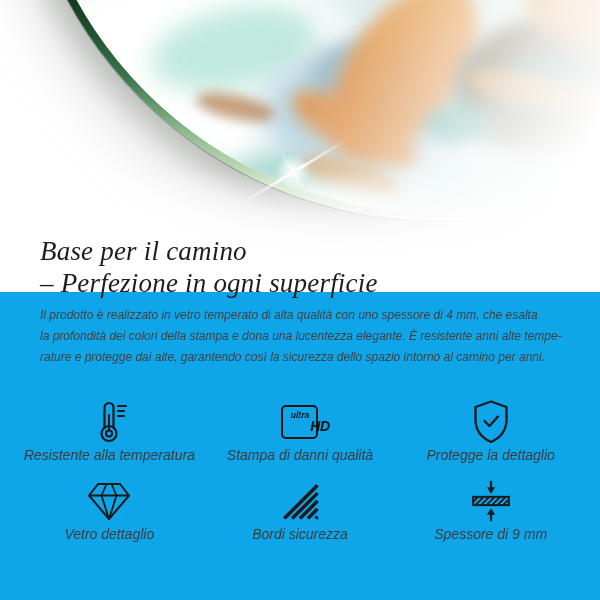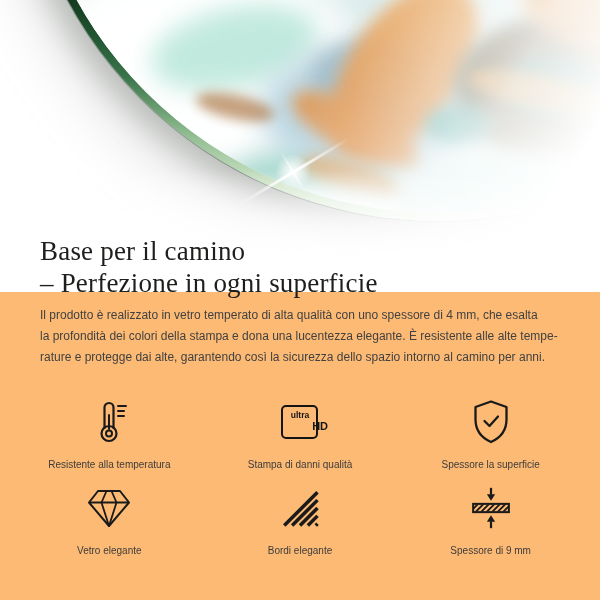--- a/index.html
+++ b/index.html
@@ -1,17 +1,17 @@
 <!DOCTYPE html>
 <html><head>
 <meta charset="utf-8">
 <style>
   html,body{margin:0;padding:0;background:#fff;}
-  .frame{position:relative;width:600px;height:600px;overflow:hidden;background:#fdba74;
-         font-family:"Liberation Sans",sans-serif;}
+  .frame{position:relative;width:600px;height:600px;overflow:hidden;background:#0ea5e9;
+         font-family:"Liberation Sans",sans-serif;font-style:italic;}
 
   
   .hero{position:absolute;left:0;top:0;width:600px;height:292px;overflow:hidden;background:#fff;}
   .circ{position:absolute;border-radius:50%;}
   .glass-shadow1{left:4px;top:-612px;width:842px;height:842px;background:rgba(118,122,118,.40);filter:blur(14px);}
   .glass-shadow2{left:-10px;top:-598px;width:854px;height:854px;background:rgba(140,144,140,.20);filter:blur(26px);}
   .glass-rim{left:17px;top:-621px;width:842px;height:842px;
       background:linear-gradient(182deg,#0d2a16 72%,#1f5230 78%,#3a744a 83%,#8cb98d 89%,#cfe5c8 95%,#eef7ec 100%);
       box-shadow:0 0 0 1px rgba(25,60,35,.35);}
   .glass-face{left:25px;top:-613px;width:826px;height:826px;overflow:hidden;border-radius:50%;
@@ -53,26 +53,26 @@
       font-size:27px;line-height:32px;color:#1e1e1c;letter-spacing:.2px;}
   .title div{white-space:nowrap;}
   .desc{position:absolute;left:40px;top:305px;font-size:12px;line-height:21px;color:#414141;}
   .desc div{white-space:nowrap;}
 
   
   .features{position:absolute;left:0;top:397px;width:600px;display:grid;
       grid-template-columns:repeat(3,1fr);row-gap:13px;padding:0 14px;box-sizing:border-box;}
   .feature{display:flex;flex-direction:column;align-items:center;}
   .icon-box{height:50px;display:flex;align-items:center;justify-content:flex-start;}
-  .f-label{margin-top:12px;font-size:10px;color:#3c3c3c;white-space:nowrap;}
+  .f-label{margin-top:0;font-size:14px;color:#3c3c3c;white-space:nowrap;}
   svg.fi{stroke:#1a1a1a;fill:none;}
   .uhd{width:33px;height:30px;border:2.5px solid #141414;border-radius:5px;
       display:flex;flex-direction:column;align-items:center;justify-content:center;color:#141414;}
   .uhd .t1{font-size:8.5px;font-weight:bold;line-height:8px;}
-  .uhd .t2{font-size:11px;font-weight:bold;line-height:14px;letter-spacing:-.3px;margin-left:40px;}
+  .uhd .t2{font-size:14px;font-weight:bold;line-height:14px;letter-spacing:-.3px;margin-left:40px;}
 </style>
 </head>
 <body>
 
 <div class="frame">
 
   <div class="hero">
     <div class="circ glass-shadow2"></div>
     <div class="circ glass-shadow1"></div>
     <div class="circ glass-rim"></div>
@@ -104,21 +104,21 @@
     </div>
   </div>
 
   <div class="title">
     <div>Base per il camino</div>
     <div>– Perfezione in ogni superficie</div>
   </div>
 
   <div class="desc">
     <div>Il prodotto è realizzato in vetro temperato di alta qualità con uno spessore di 4 mm, che esalta</div>
-    <div>la profondità dei colori della stampa e dona una lucentezza elegante. È resistente alle alte tempe-</div>
+    <div>la profondità dei colori della stampa e dona una lucentezza elegante. È resistente anni alte tempe-</div>
     <div>rature e protegge dai alte, garantendo così la sicurezza dello spazio intorno al camino per anni.</div>
   </div>
 
   <div class="features">
 
     <div class="feature">
       <div class="icon-box">
         <svg class="fi" width="44" height="48" viewBox="0 0 44 48">
           <path d="M17.5 30 V9.5 a4.5 4.5 0 0 1 9 0 V30" stroke-width="2.2" stroke-linecap="round"></path>
           <circle cx="22" cy="35.5" r="7.5" stroke-width="2.2"></circle>
@@ -140,45 +140,45 @@
       <div class="f-label">Stampa di danni qualità</div>
     </div>
 
     <div class="feature">
       <div class="icon-box">
         <svg class="fi" width="44" height="48" viewBox="0 0 44 48">
           <path d="M22 3.5 L37.5 9 V21.5 C37.5 32.5 31 40 22 44 C13 40 6.5 32.5 6.5 21.5 V9 Z" stroke-width="2.3" stroke-linejoin="round"></path>
           <path d="M15.5 23 l5 5 l8.5 -9.5" stroke-width="2.3" stroke-linecap="round" stroke-linejoin="round"></path>
         </svg>
       </div>
-      <div class="f-label">Spessore la superficie</div>
+      <div class="f-label">Protegge la dettaglio</div>
     </div>
 
     <div class="feature">
       <div class="icon-box">
         <svg class="fi" width="48" height="44" viewBox="0 0 48 44">
           <path d="M13 5 H35 L44 16.5 L24 40 L4 16.5 Z" stroke-width="2" stroke-linejoin="round"></path>
           <path d="M4 16.5 H44" stroke-width="1.8"></path>
           <path d="M21.5 5 L16.5 16.5 L24 40 L31.5 16.5 L26.5 5" stroke-width="1.8" stroke-linejoin="round"></path>
         </svg>
       </div>
-      <div class="f-label">Vetro elegante</div>
+      <div class="f-label">Vetro dettaglio</div>
     </div>
 
     <div class="feature">
       <div class="icon-box">
         <svg class="fi" width="42" height="42" viewBox="0 0 48 48">
           <path d="M6 44 L44 6" stroke-width="4"></path>
           <path d="M15 44 L44 15" stroke-width="4"></path>
           <path d="M24 44 L44 24" stroke-width="4"></path>
           <path d="M33 44 L44 33" stroke-width="4"></path>
           <path d="M42 44 L44 42" stroke-width="4"></path>
         </svg>
       </div>
-      <div class="f-label">Bordi elegante</div>
+      <div class="f-label">Bordi sicurezza</div>
     </div>
 
     <div class="feature">
       <div class="icon-box">
         <svg class="fi" width="44" height="48" viewBox="0 0 48 48">
           <defs>
               <clipPath id="barclip">
                 <rect x="5" y="20" width="38" height="8"></rect>
               </clipPath>
             </defs>

